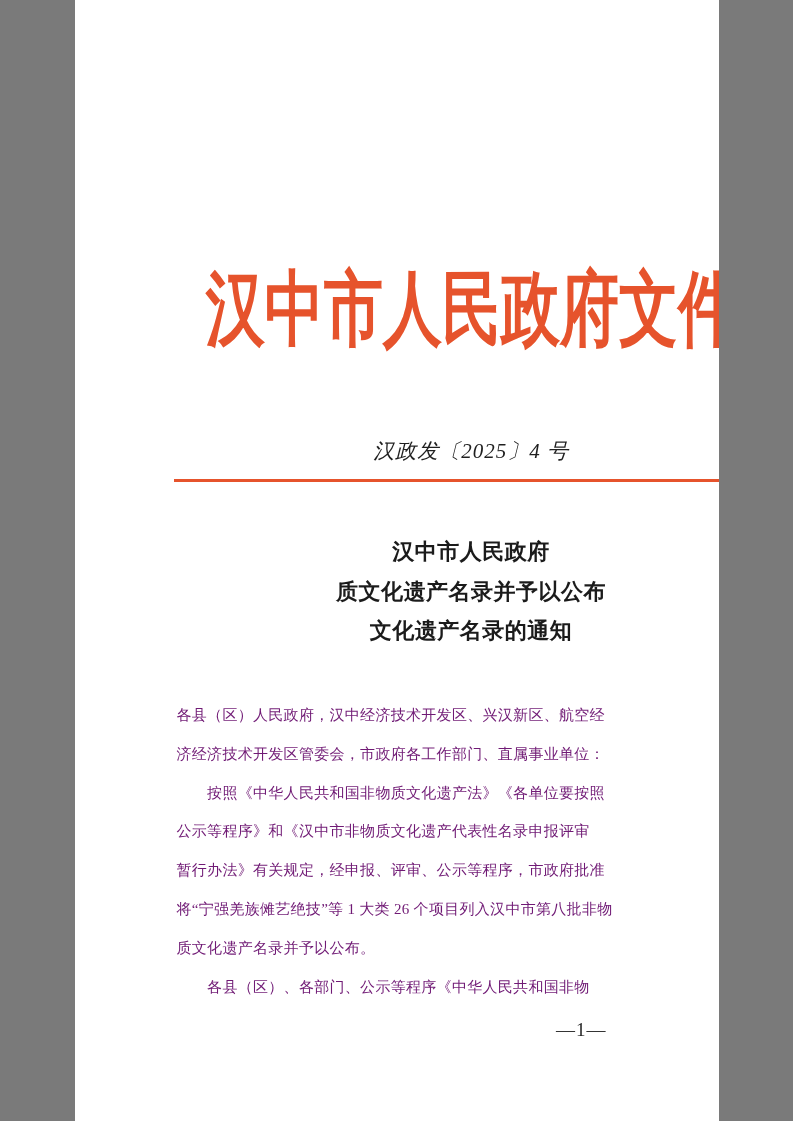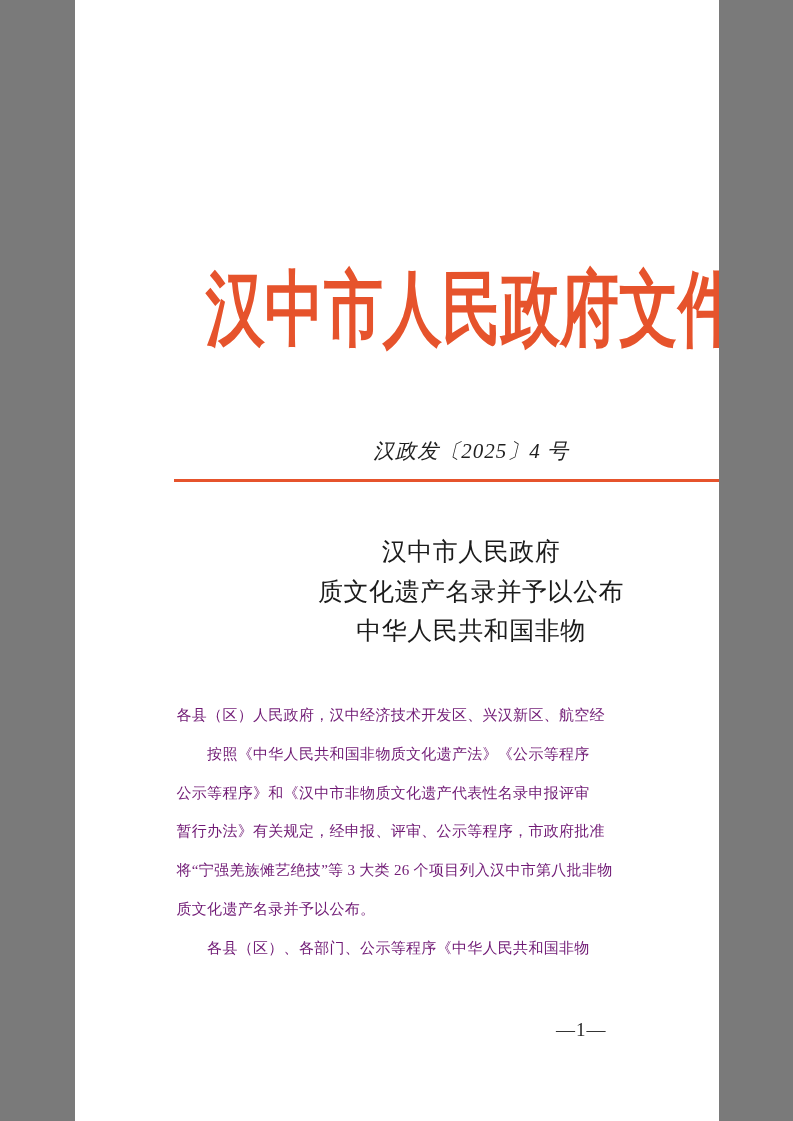--- a/index.html
+++ b/index.html
@@ -56,22 +56,22 @@
     background: #e6532c;
   }
 
   
   .doc-title {
     position: absolute;
     top: 532px;
     left: 99px;
     width: 595px;
     text-align: center;
-    font-weight: normal;
-    font-size: 25px;
+    font-weight: bold;
+    font-size: 22px;
     line-height: 39.5px;
     color: #1b1b1b;
     letter-spacing: 0.5px;
   }
 
   
   .body-text {
     position: absolute;
     top: 696px;
     left: 102px;
@@ -111,29 +111,30 @@
 
   <div class="banner">汉中市人民政府文件</div>
 
   <div class="doc-number">汉政发〔2025〕4 号</div>
 
   <div class="red-rule"></div>
 
   <div class="doc-title">
     <div class="title-line">汉中市人民政府</div>
     <div class="title-line">质文化遗产名录并予以公布</div>
-    <div class="title-line">中华人民共和国非物</div>
+    <div class="title-line">文化遗产名录的通知</div>
   </div>
 
   <div class="body-text">
     <div class="body-line">各县（区）人民政府，汉中经济技术开发区、兴汉新区、航空经</div>
-    <div class="body-line">　　按照《中华人民共和国非物质文化遗产法》《公示等程序</div>
+    <div class="body-line">济经济技术开发区管委会，市政府各工作部门、直属事业单位：</div>
+    <div class="body-line">　　按照《中华人民共和国非物质文化遗产法》《各单位要按照</div>
     <div class="body-line">公示等程序》和《汉中市非物质文化遗产代表性名录申报评审</div>
     <div class="body-line">暂行办法》有关规定，经申报、评审、公示等程序，市政府批准</div>
-    <div class="body-line">将“宁强羌族傩艺绝技”等 3 大类 26 个项目列入汉中市第八批非物</div>
+    <div class="body-line">将“宁强羌族傩艺绝技”等 1 大类 26 个项目列入汉中市第八批非物</div>
     <div class="body-line">质文化遗产名录并予以公布。</div>
     <div class="body-line">　　各县（区）、各部门、公示等程序《中华人民共和国非物</div>
   </div>
 
   <div class="page-number">—1—</div>
 
   <div class="scan-edge"></div>
 
 </div>
 

